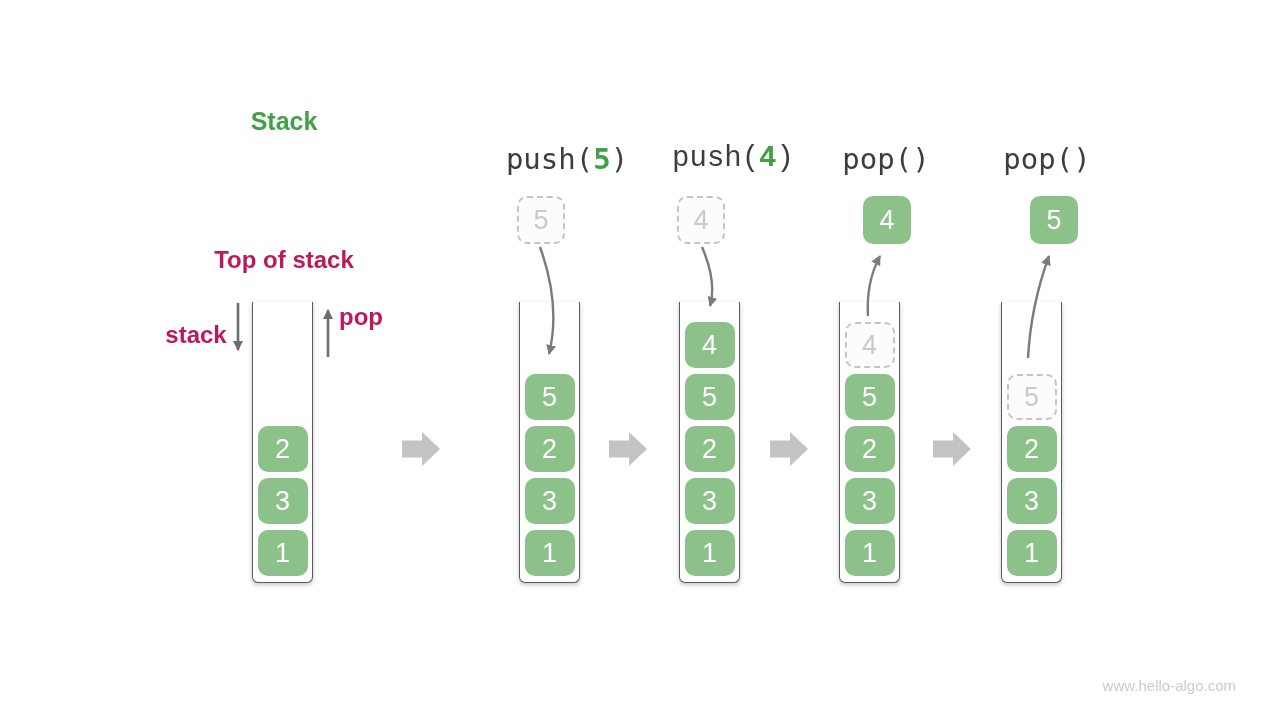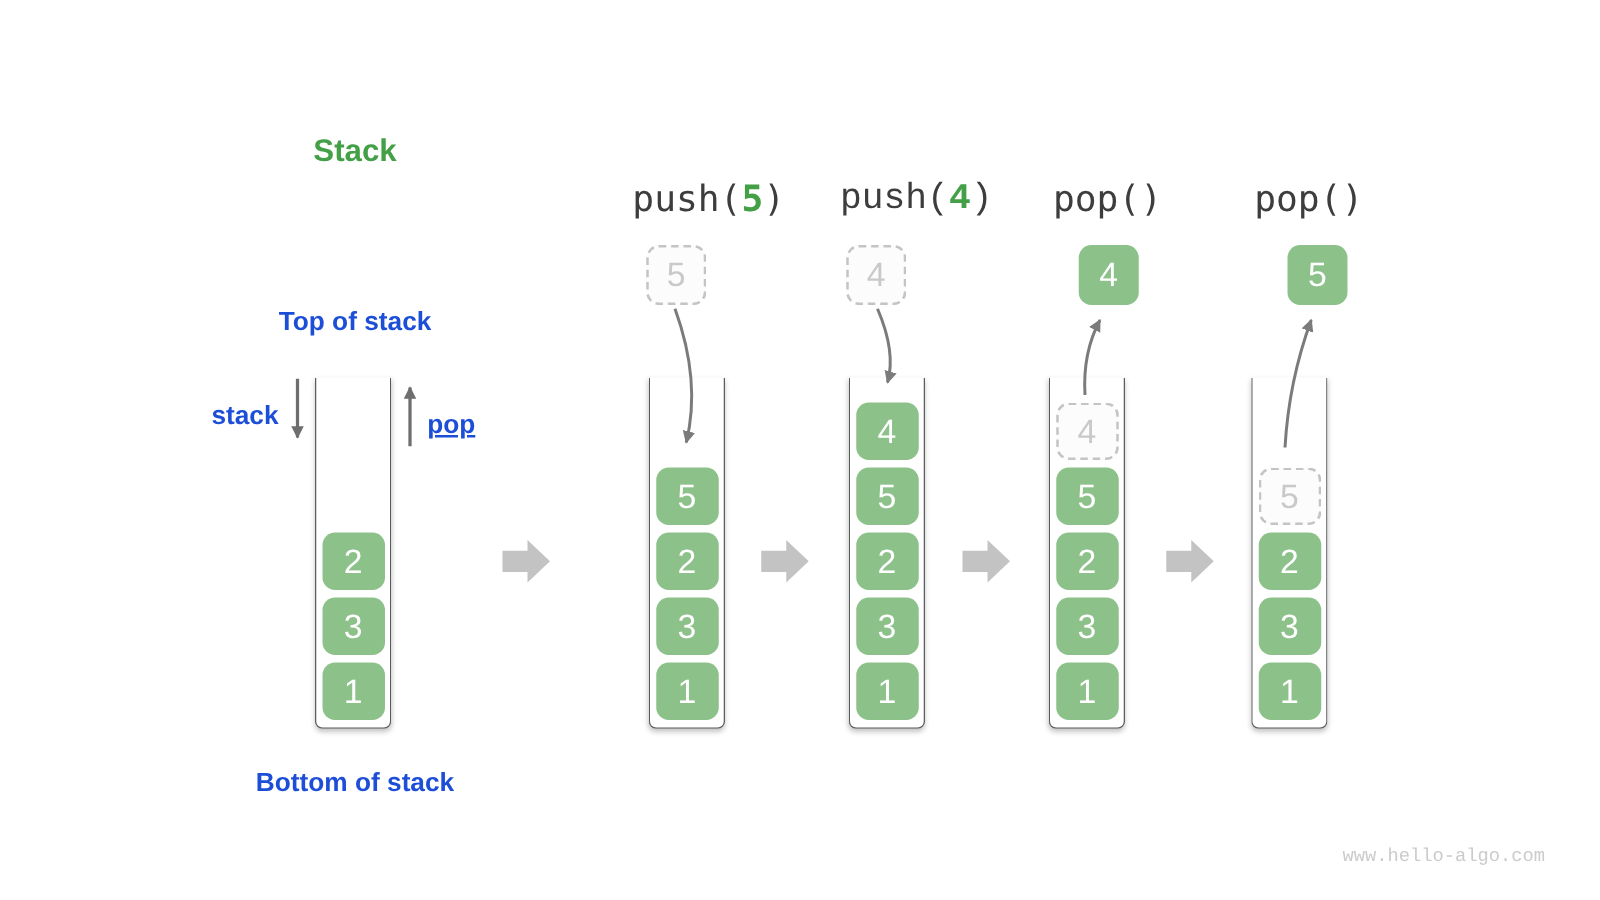--- a/index.html
+++ b/index.html
@@ -8,41 +8,41 @@
 
   .canvas { position: absolute; left: 0; top: 0; width: 1280px; height: 564px; background: #ffffff; padding-left: 48px; }
 
   
   .title {
     position: absolute; left: 284px; top: 107px; transform: translateX(-50%);
     font-size: 25px; font-weight: 700; color: #43A047; white-space: nowrap;
   }
   .side-label {
     position: absolute; transform: translateX(-50%);
-    font-size: 21px; font-weight: 700; color: #1d4ed8; white-space: nowrap;
+    font-size: 24px; font-weight: 700; color: #be185d; white-space: nowrap;
   }
   .lbl-top    { left: 284px; top: 246px; }
   .lbl-bottom { left: 284px; top: 615px; }
   .lbl-push   { left: 196px; top: 321px; }
-  .lbl-pop    { left: 361px; top: 328px; text-decoration: underline; }
+  .lbl-pop    { left: 361px; top: 303px; }
 
   .op-label {
     position: absolute; top: 142px; transform: translateX(-50%);
     font-family: "DejaVu Sans Mono", monospace; font-size: 29px; color: #3d3d3d;
     white-space: nowrap;
   }
   .op-label .arg { color: #43A047; font-weight: 700; }
   .op-1 { left: 567px; }
   .op-2 { left: 733px; font-family: Liberation Mono, monospace; }
   .op-3 { left: 886px; }
   .op-4 { left: 1047px; }
 
   .watermark {
     position: absolute; right: 44px; top: 677px;
-    font-family: Liberation Mono, monospace; font-size: 15px; color: #cbcbcb;
+    font-family: Liberation Sans, sans-serif; font-size: 15px; color: #cbcbcb;
     white-space: nowrap;
   }
 
   
   .stack {
     position: absolute; top: 302px; width: 61px; height: 281px;
     border: 1.6px solid #595b5d; border-top: none;
     border-radius: 0 0 6px 6px;
     background: #ffffff;
     box-shadow: 0 2px 4px rgba(90,90,90,0.35);
@@ -86,21 +86,20 @@
 
   .arrow-layer { position: absolute; left: 0; top: 0; width: 1280px; height: 720px; pointer-events: none; }
 </style>
 </head>
 <body>
 
 <div class="canvas">
 
   <div class="title">Stack</div>
   <div class="side-label lbl-top">Top of stack</div>
-  <div class="side-label lbl-bottom">Bottom of stack</div>
   <div class="side-label lbl-push">stack</div>
   <div class="side-label lbl-pop">pop</div>
 
   <div class="op-label op-1"><span>push(</span><span class="arg">5</span><span>)</span></div>
   <div class="op-label op-2"><span>push(</span><span class="arg">4</span><span>)</span></div>
   <div class="op-label op-3"><span>pop(</span><span class="arg"></span><span>)</span></div>
   <div class="op-label op-4"><span>pop(</span><span class="arg"></span><span>)</span></div>
 
   <div class="float-box ghost float-1">5</div>
   <div class="float-box ghost float-2">4</div>

